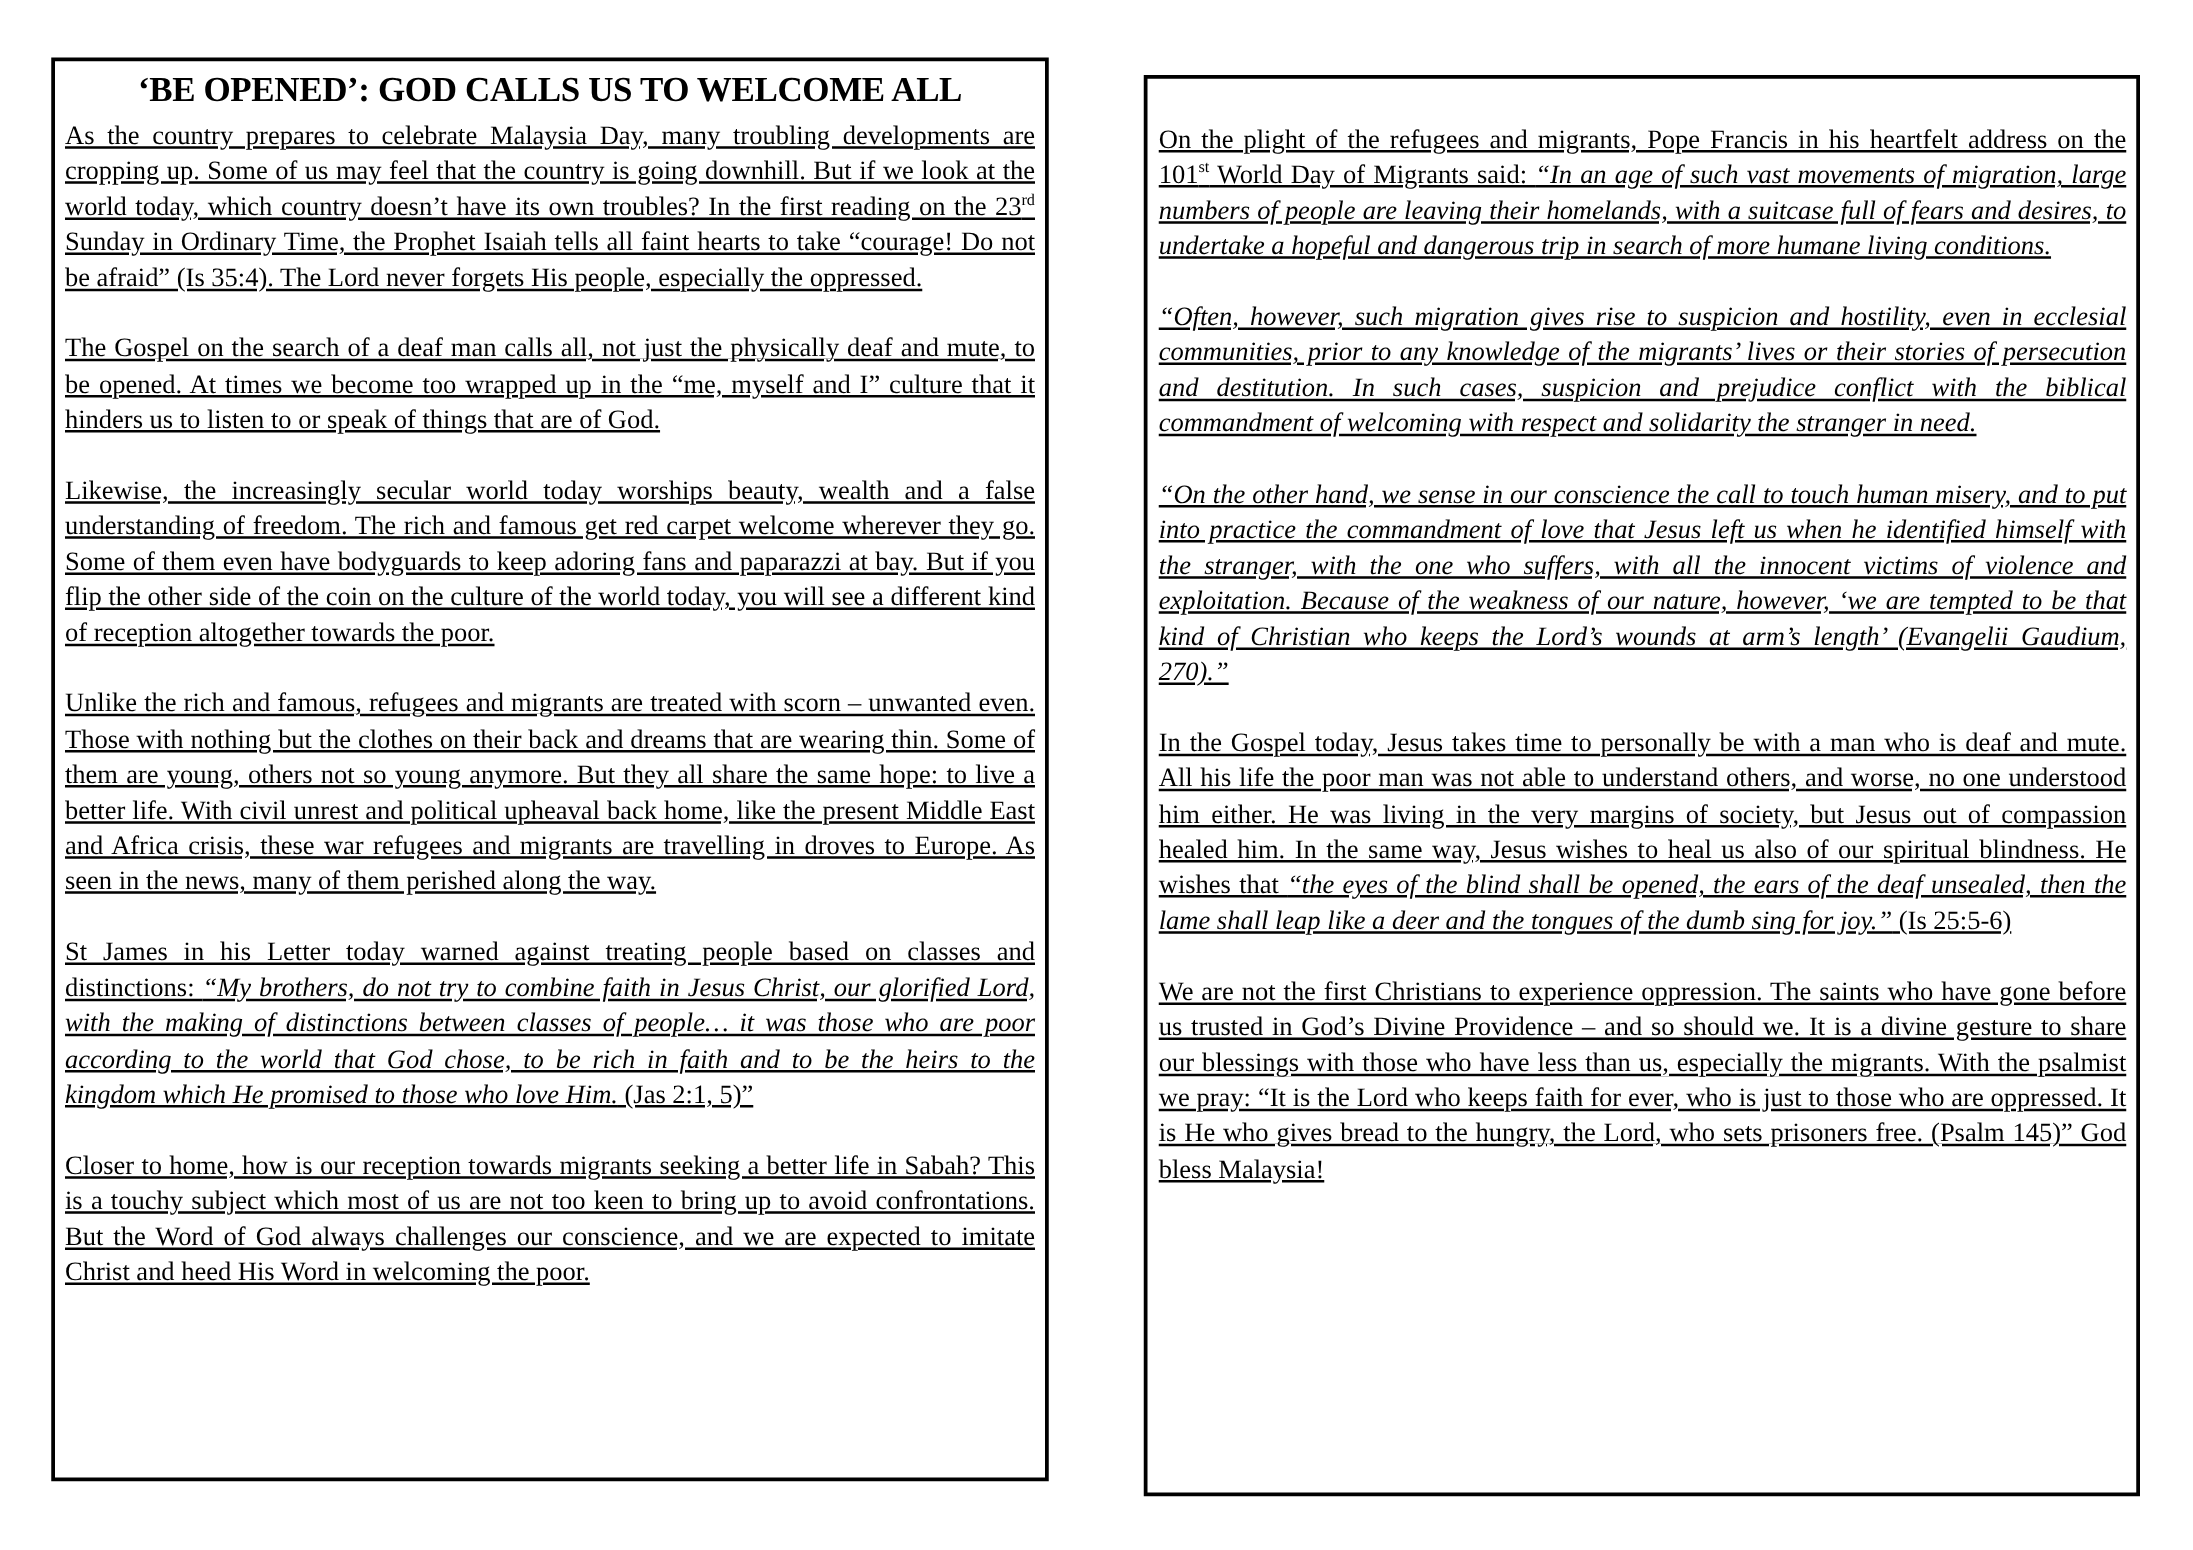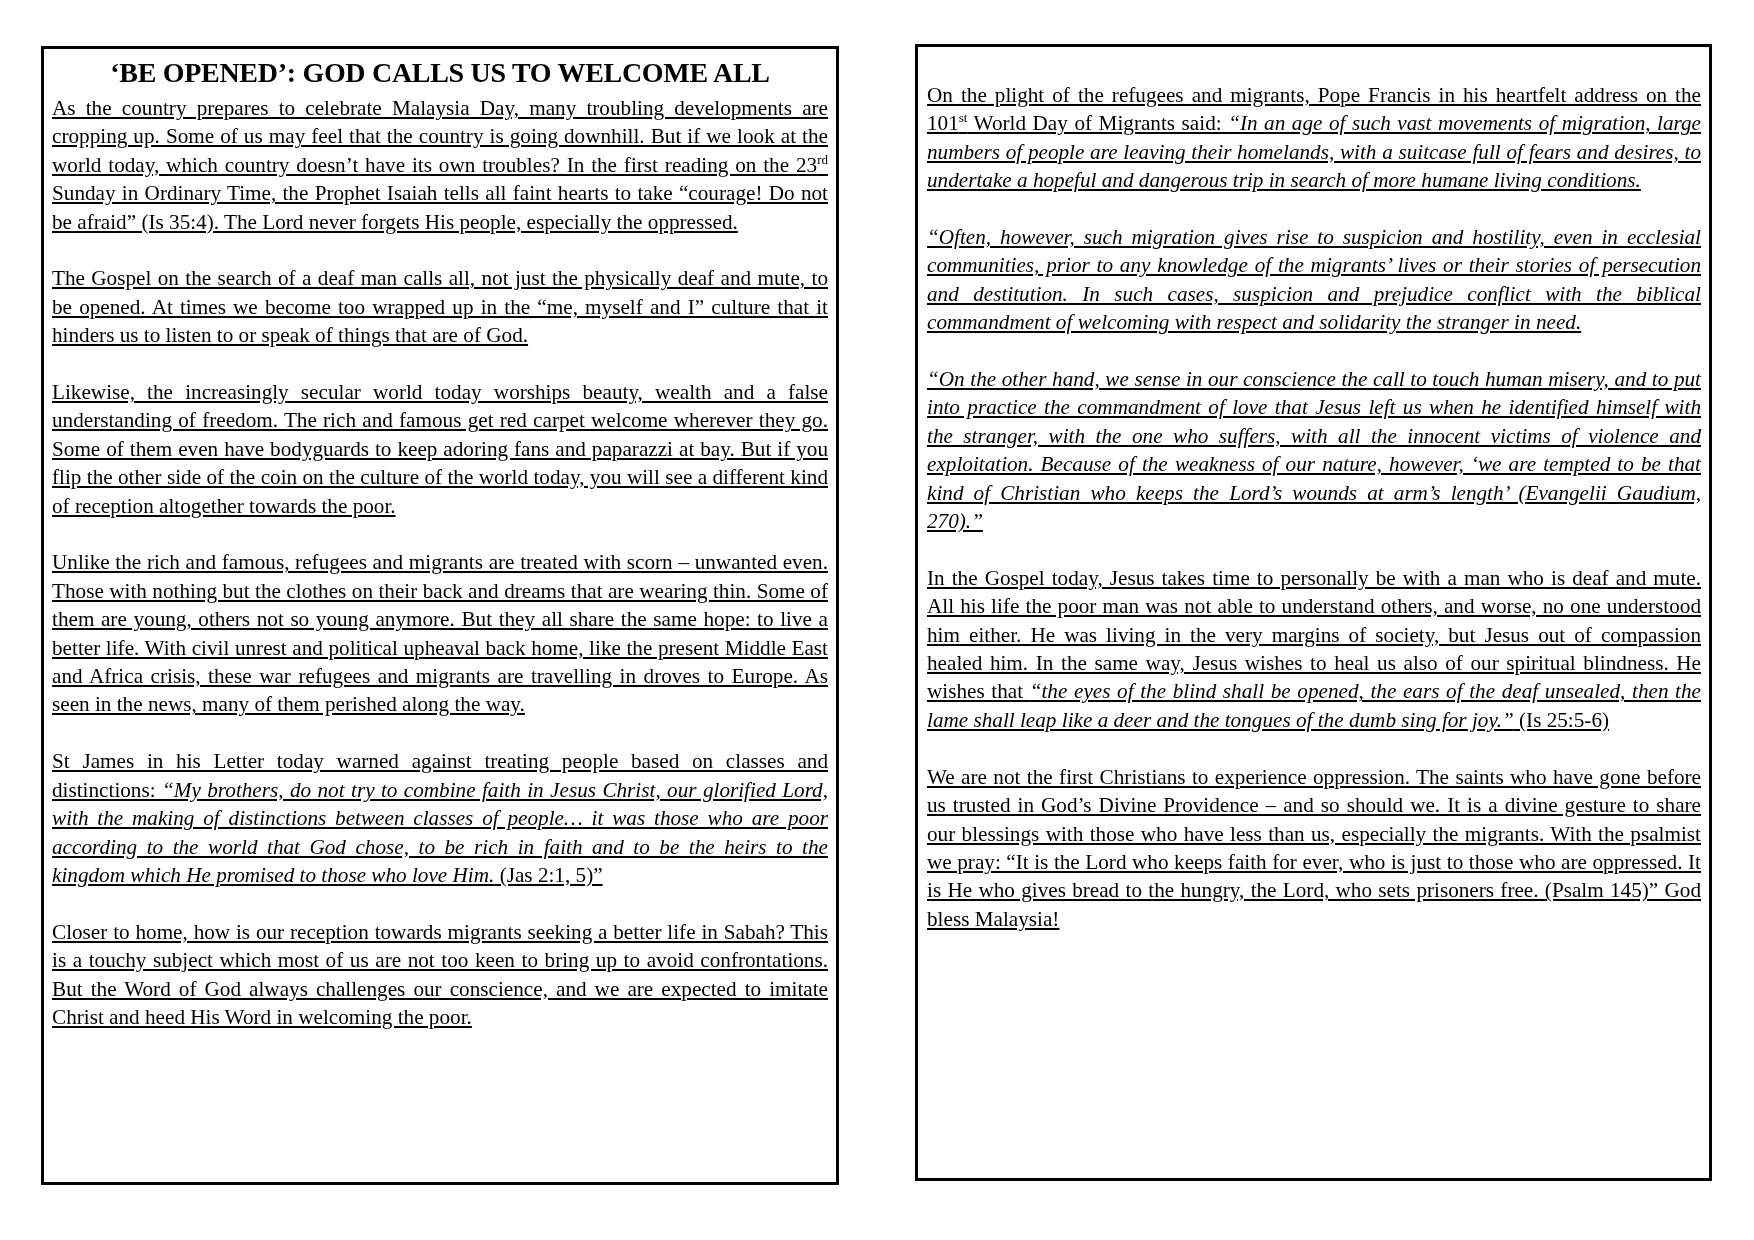--- a/index.html
+++ b/index.html
@@ -4,21 +4,21 @@
 <style>
   html, body { margin: 0; padding: 0; background: #ffffff; }
   body { width: 1754px; height: 1240px; position: relative; overflow: hidden; }
   .page-box {
     position: absolute;
     box-sizing: border-box;
     border: 3px solid #000000;
     background: #ffffff;
   }
   #left-box { left: 41px; top: 46px; width: 798px; height: 1139px; padding: 2px 8px 0 8px; }
-  #right-box { left: 915px; top: 44px; width: 797px; height: 1137px; padding: 34px 8px 0 9px; }
+  #right-box { left: 915px; top: 60px; width: 797px; height: 1137px; padding: 34px 8px 0 9px; }
   .title {
     font-family: "Liberation Serif", "DejaVu Serif", serif;
     font-weight: bold;
     font-size: 28px;
     text-align: center;
     margin: 4px 0 3px 0;
     line-height: 36px;
     letter-spacing: -0.3px;
   }
   .para {

